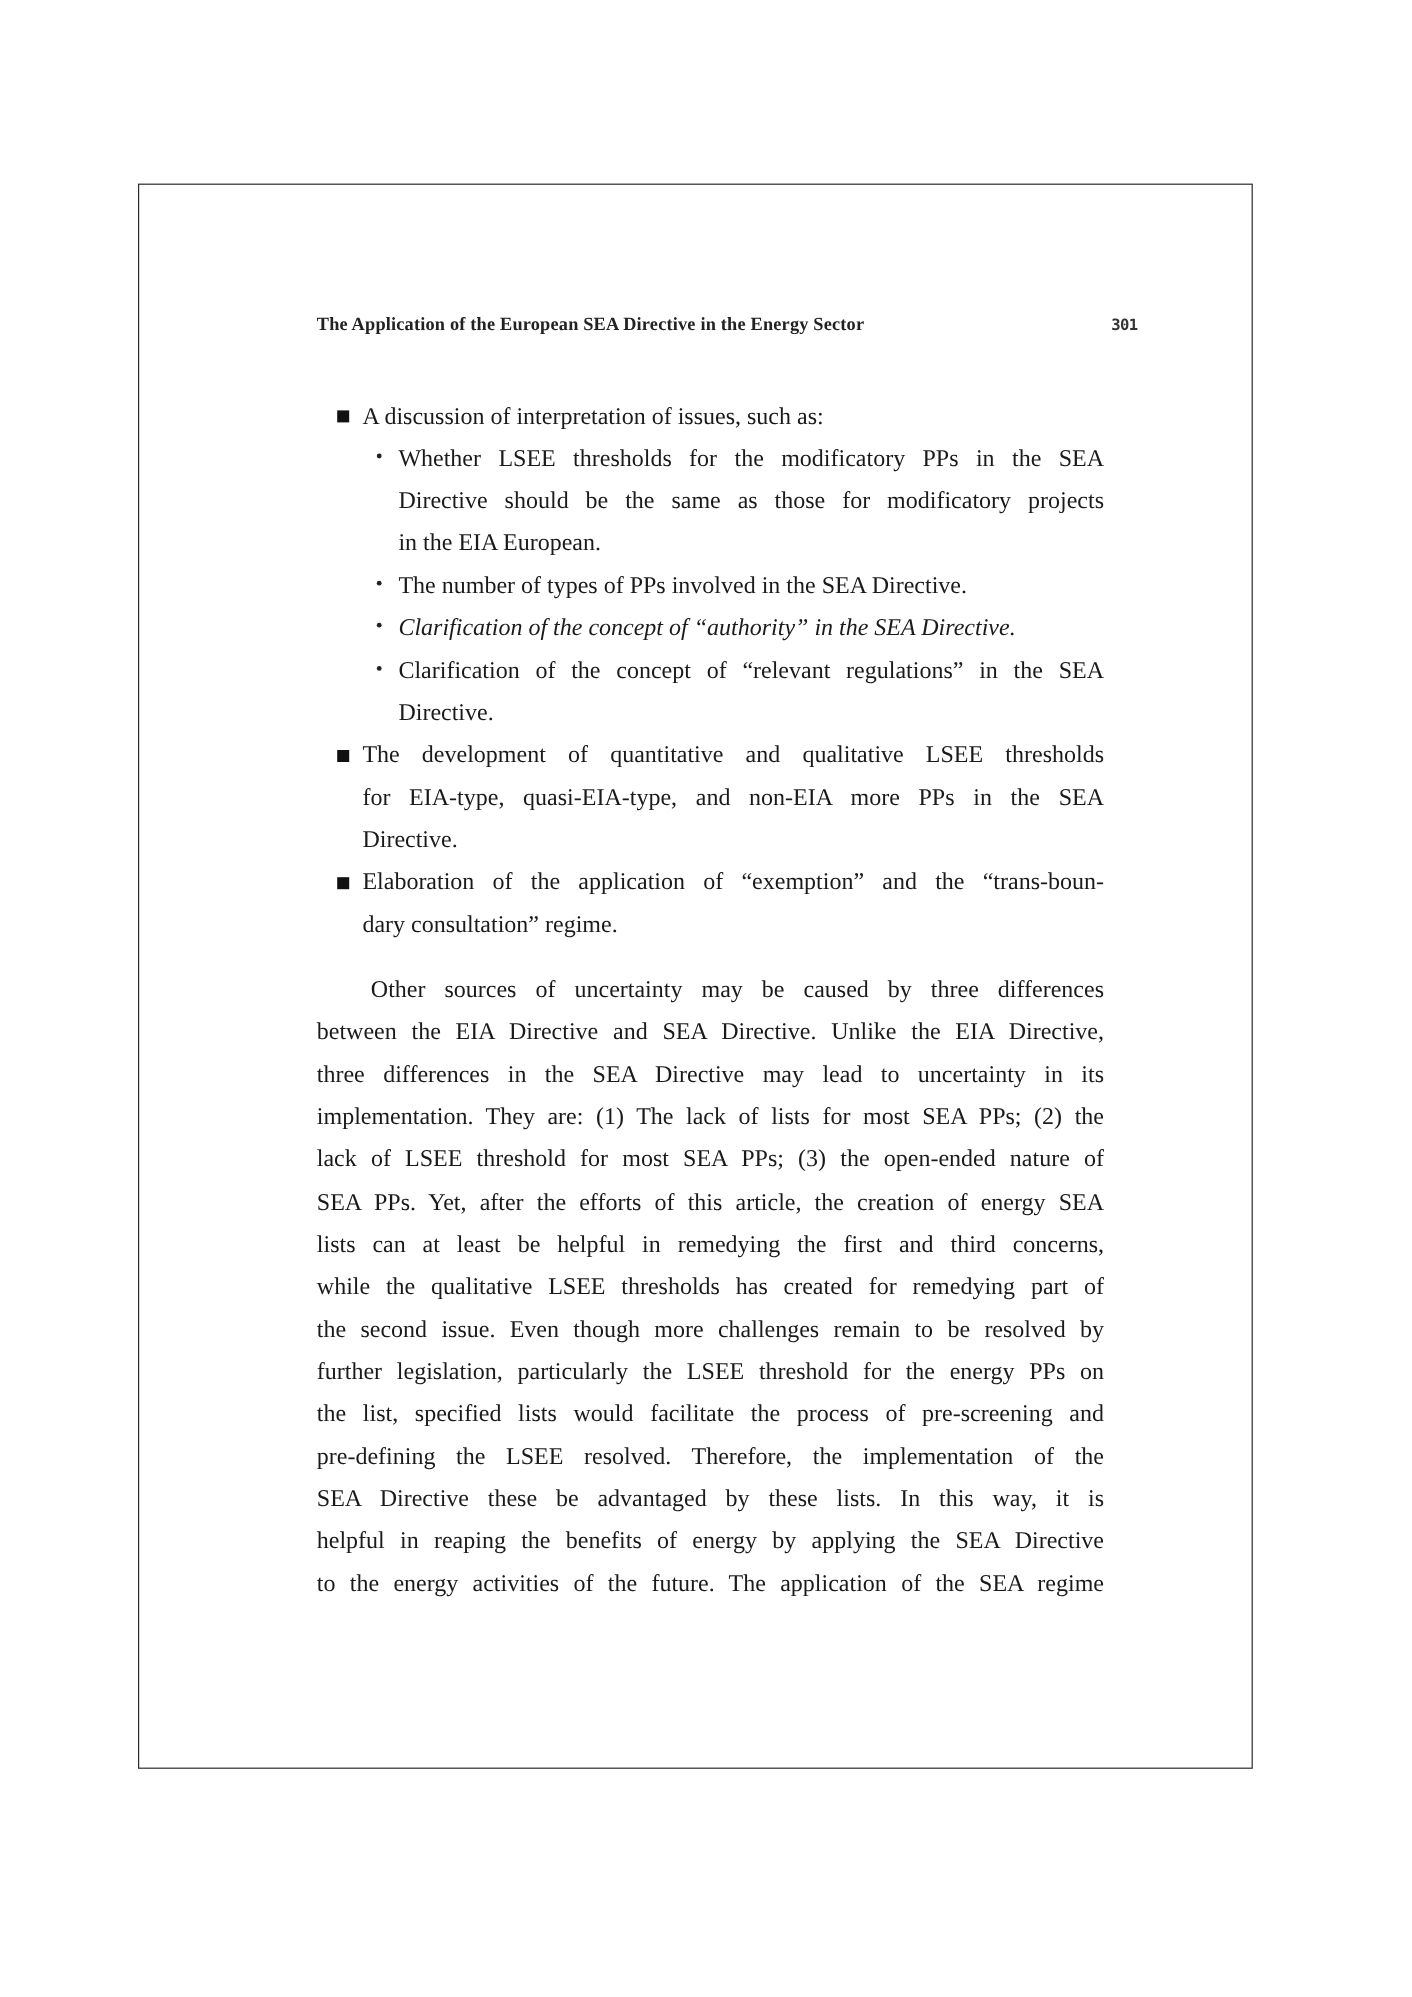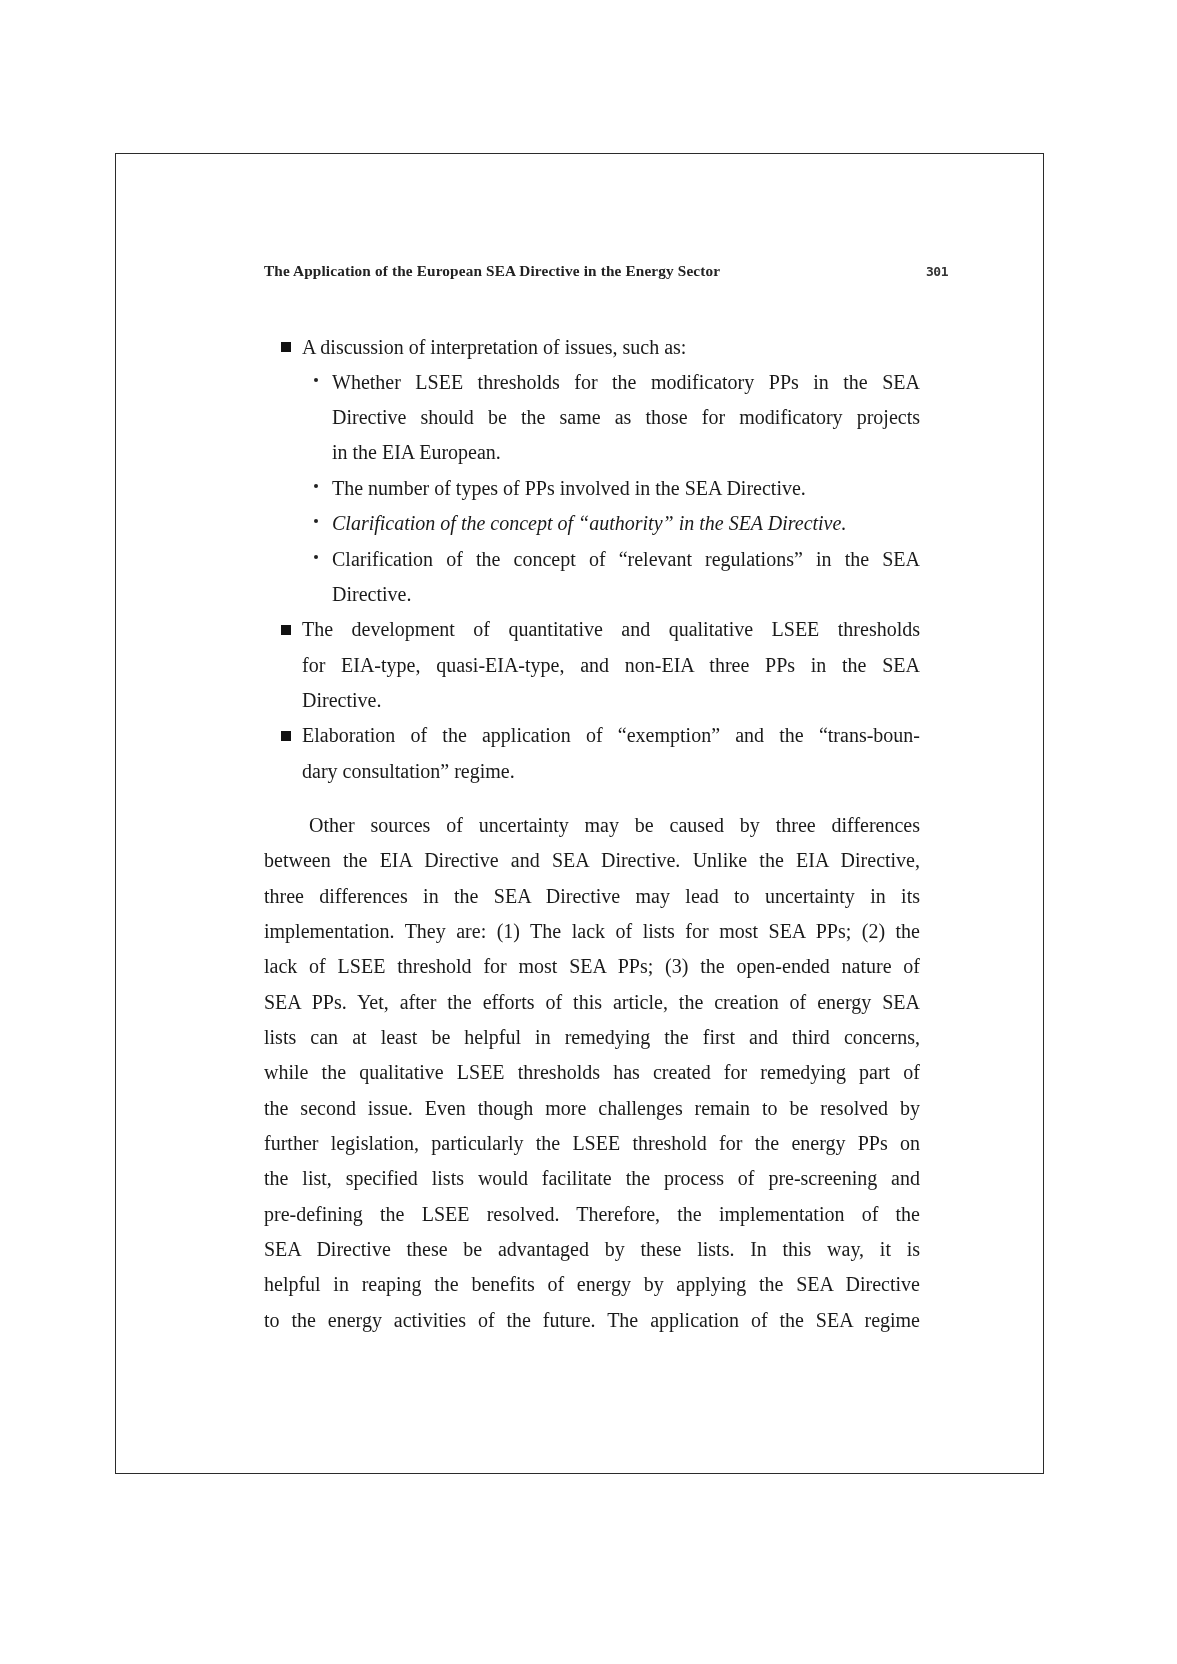--- a/index.html
+++ b/index.html
@@ -108,21 +108,21 @@
 
   <div class="dot-bullet" style="left:314px; top:519px;"></div>
   <div class="line left" style="left:332px; top:508px; width:588px;font-style:italic;">Clarification of the concept of “authority” in the SEA Directive.</div>
 
   <div class="dot-bullet" style="left:314px; top:555px;"></div>
   <div class="line justify" style="left:332px; top:544px; width:588px;">Clarification of the concept of “relevant regulations” in the SEA</div>
   <div class="line left" style="left:332px; top:579px; width:588px;">Directive.</div>
 
   <div class="sq-bullet" style="left:281px; top:625px;"></div>
   <div class="line justify" style="left:302px; top:614px; width:618px;">The development of quantitative and qualitative LSEE thresholds</div>
-  <div class="line justify" style="left:302px; top:650px; width:618px;">for EIA-type, quasi-EIA-type, and non-EIA three PPs in the SEA</div>
+  <div class="line justify" style="left:302px; top:650px; width:618px;">for EIA-type, quasi-EIA-type, and non-EIA more PPs in the SEA</div>
   <div class="line left" style="left:302px; top:685px; width:618px;">Directive.</div>
 
   <div class="sq-bullet" style="left:281px; top:731px;"></div>
   <div class="line justify" style="left:302px; top:720px; width:618px;">Elaboration of the application of “exemption” and the “trans-boun-</div>
   <div class="line left" style="left:302px; top:756px; width:618px;">dary consultation” regime.</div>
 </div>
 
 <div>
   <div class="line justify" style="left:309px; top:810px; width:611px;">Other sources of uncertainty may be caused by three differences</div>
   <div class="line justify" style="left:264px; top:845px; width:656px;">between the EIA Directive and SEA Directive. Unlike the EIA Directive,</div>

